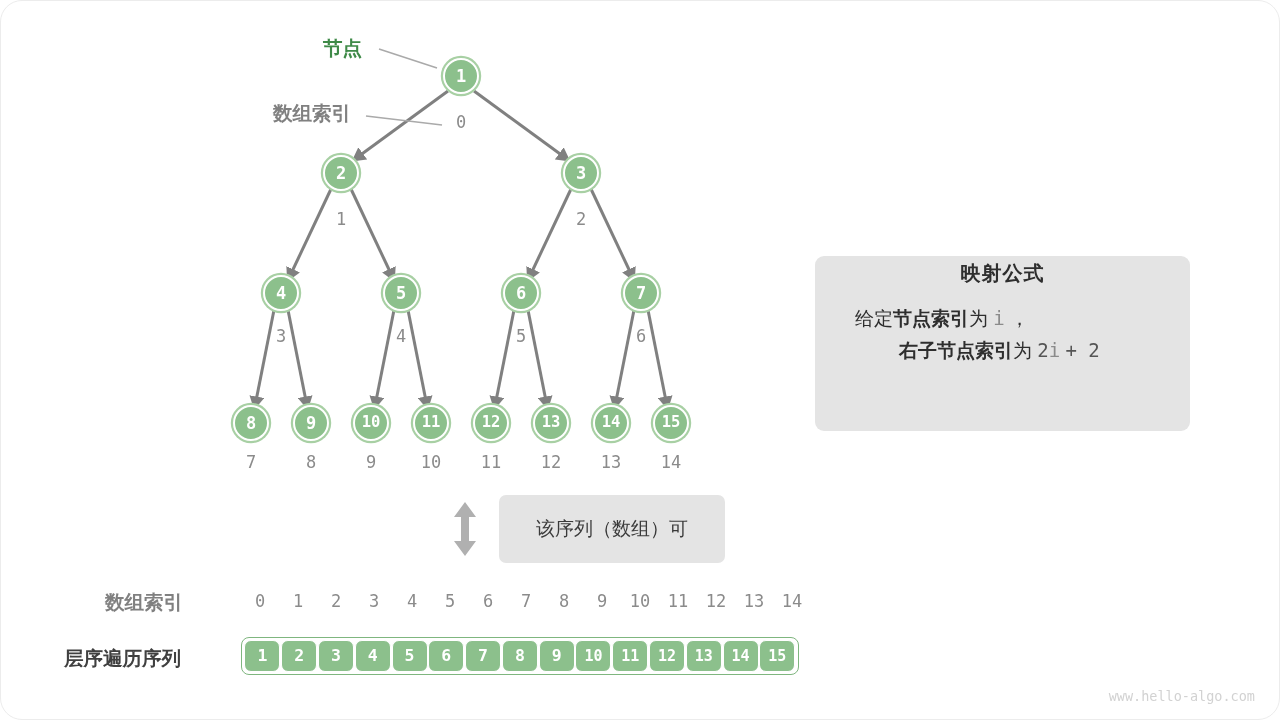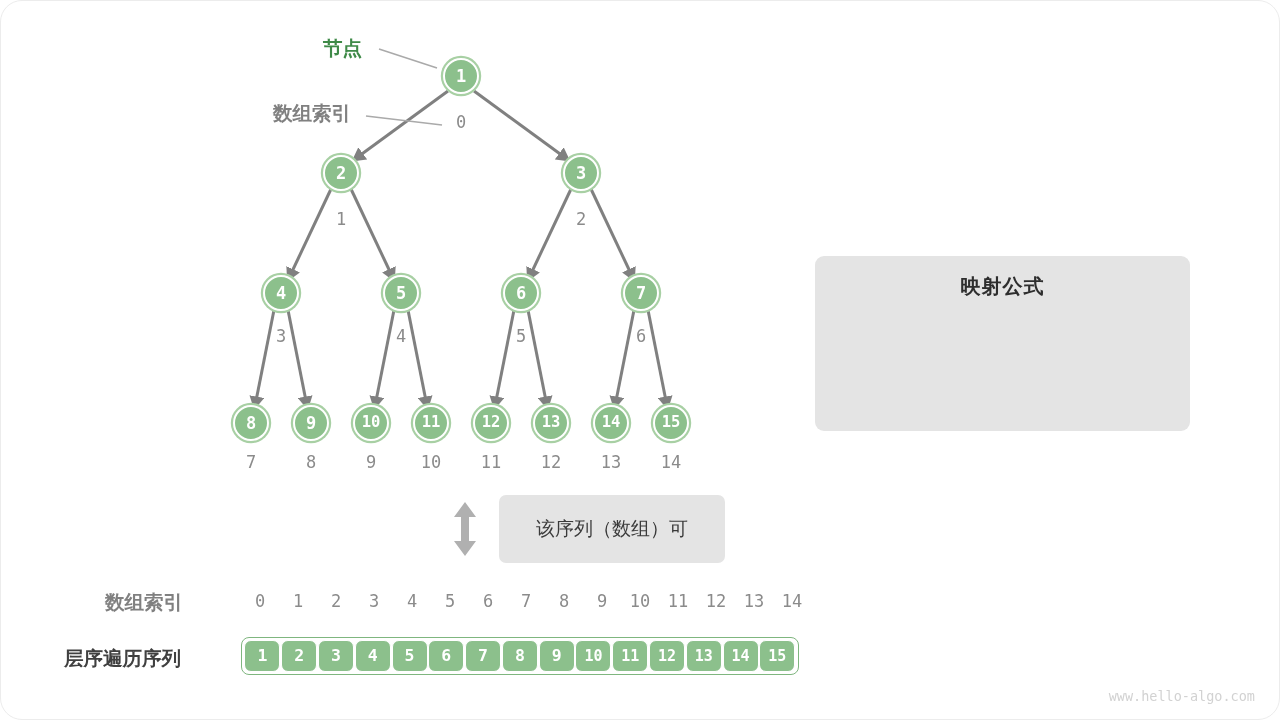--- a/index.html
+++ b/index.html
@@ -59,21 +59,21 @@
   }
   .callout.green { color: #3f8a48; }
   .callout.grey  { color: #808080; }
   
   #formula {
     position: absolute;
     left: 814px; top: 255px;
     width: 375px; height: 175px;
     background: #e4e4e4;
     border-radius: 9px;
-    padding: 17px 18px 0 18px;
+    padding: 4px 18px 0 18px;
   }
   #formula .ftitle {
     text-align: center;
     font-weight: bold;
     font-size: 20px;
     color: #2e2e2e;
     margin-bottom: 16px;
     letter-spacing: 1px;
   }
   #formula .frow {
@@ -241,20 +241,30 @@
   <div class="idx" style="left:530px; top:453px;">12</div>
 
   <div class="node small" style="left:592px; top:404px;">14</div>
   <div class="idx" style="left:590px; top:453px;">13</div>
 
   <div class="node small" style="left:652px; top:404px;">15</div>
   <div class="idx" style="left:650px; top:453px;">14</div>
 
   <div id="formula">
     <div class="ftitle">映射公式</div>
+    <div class="frow">
+      <span class="w">给定</span><b>节点索引</b><span class="w">为</span>
+      <span class="mono">i</span>
+      <span class="w">，</span>
+    </div>
+    <div class="frow indent">
+      <b>右子节点索引</b><span class="w">为</span>
+      <span class="mono dk">2</span><span class="mono">i</span>
+      <span class="mono dk">+ 2</span>
+    </div>
   </div>
 
   <svg style="position:absolute; left:448px; top:500px; width:32px; height:56px;" viewBox="0 0 32 56" xmlns="http://www.w3.org/2000/svg">
     <path d="M16,1 L27,16 L20,16 L20,40 L27,40 L16,55 L5,40 L12,40 L12,16 L5,16 Z" fill="#b0b0b0"></path>
   </svg>
 
   <div id="note">
     <div>该序列（数组）可</div>
   </div>
 

